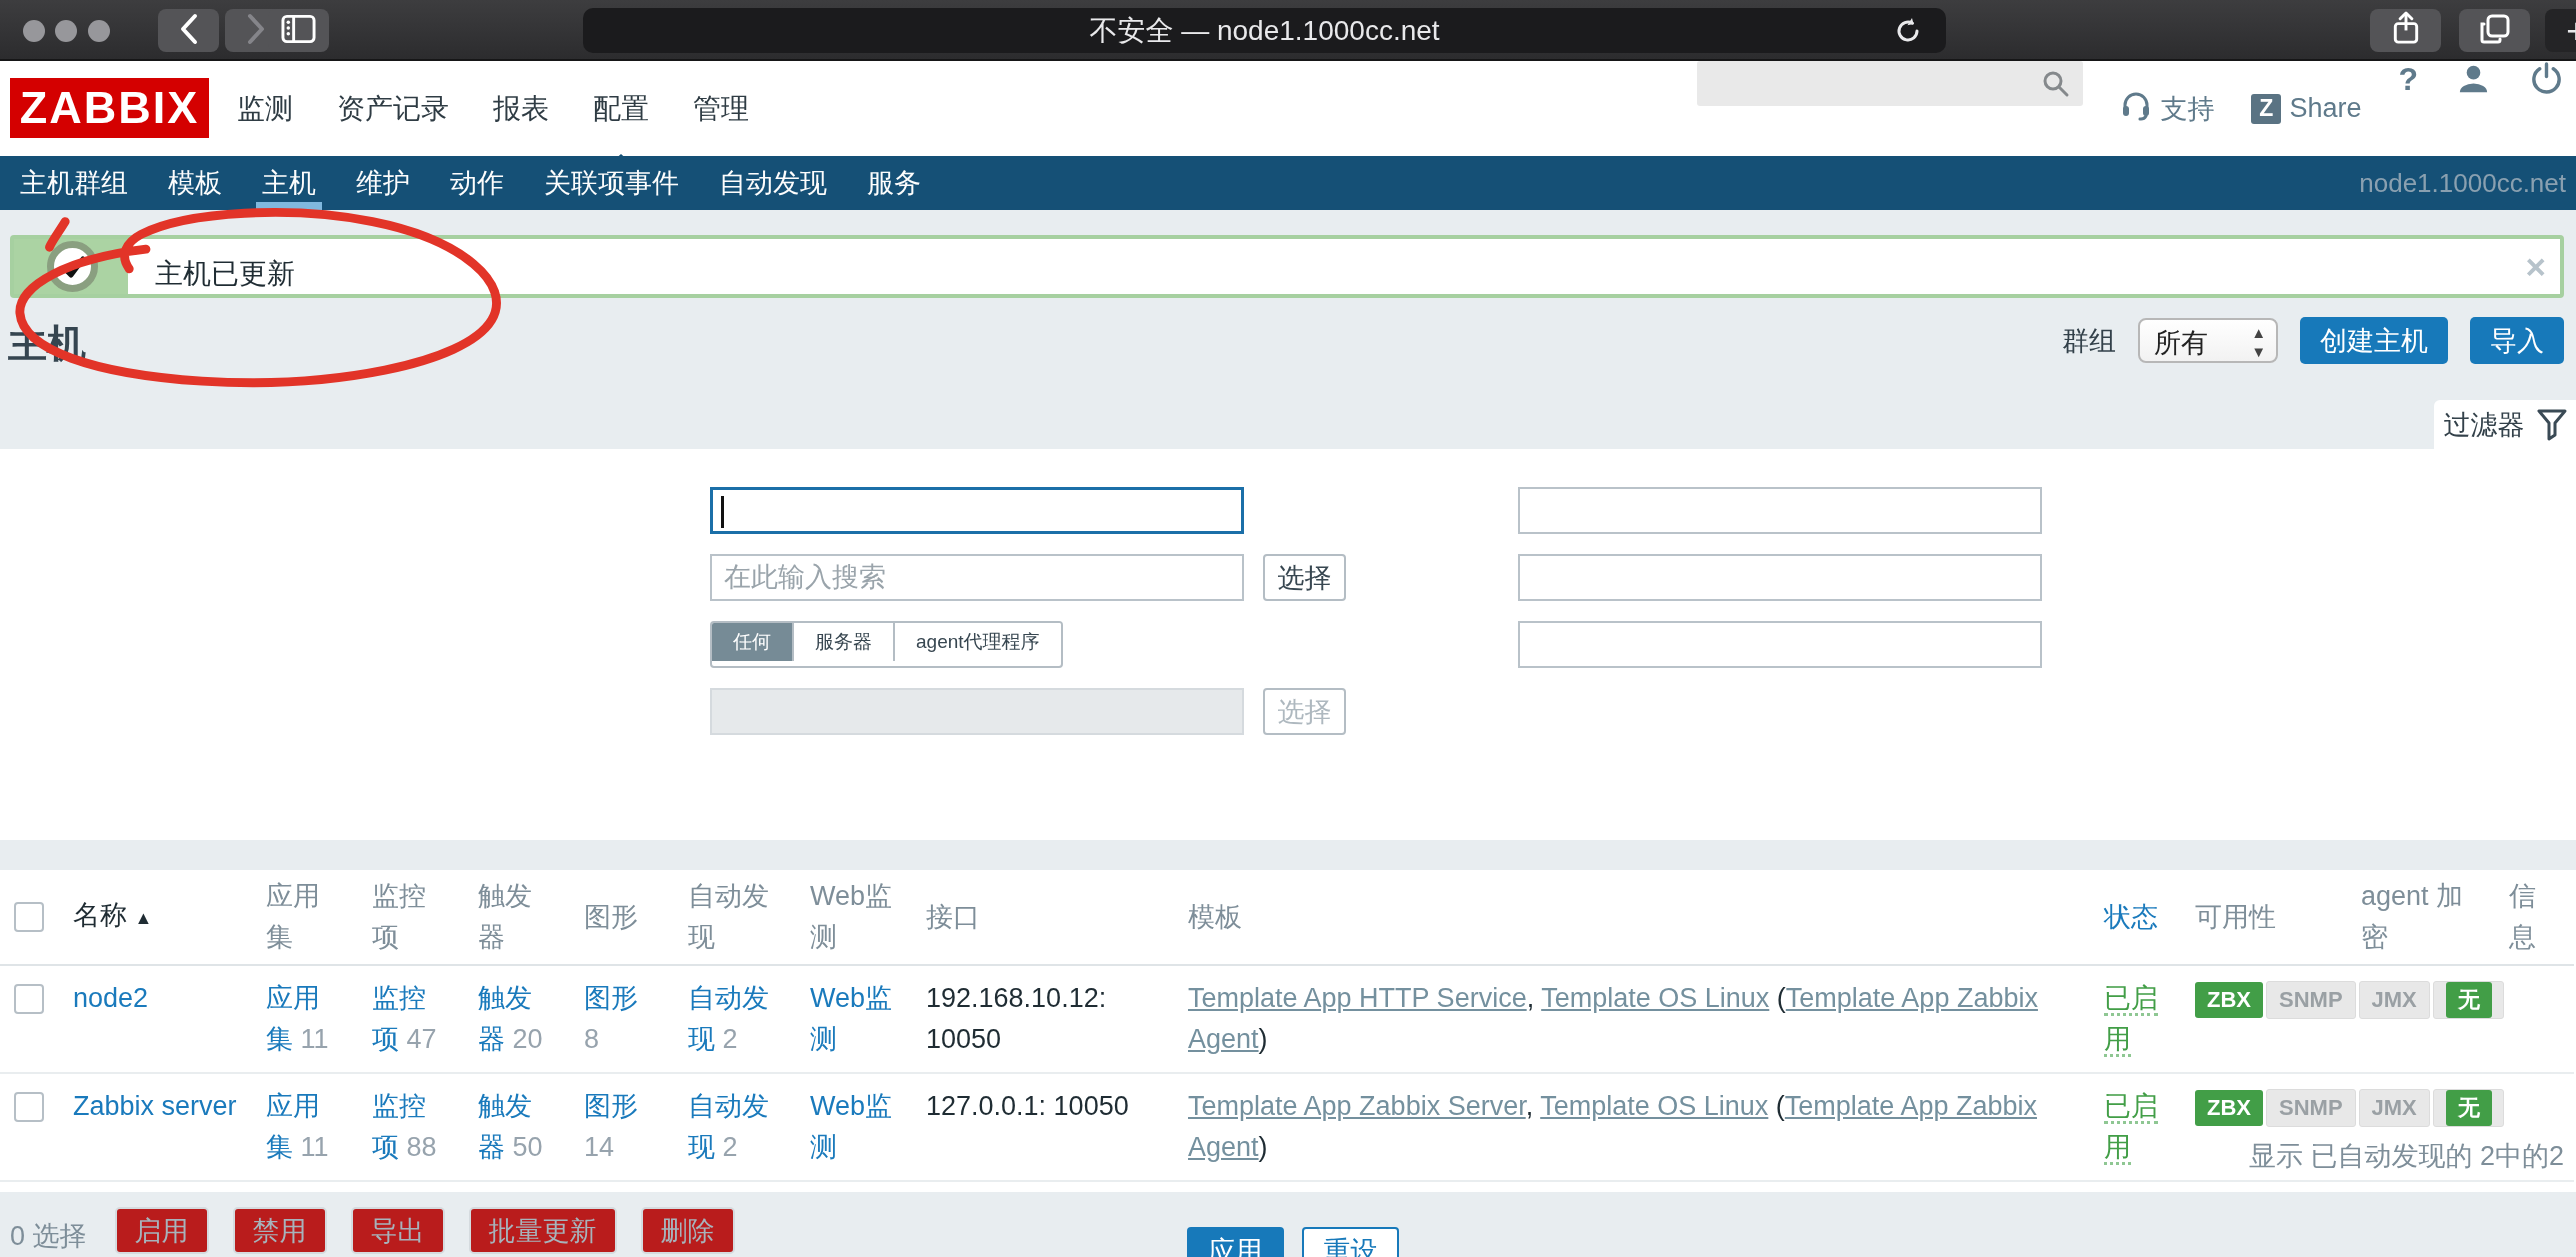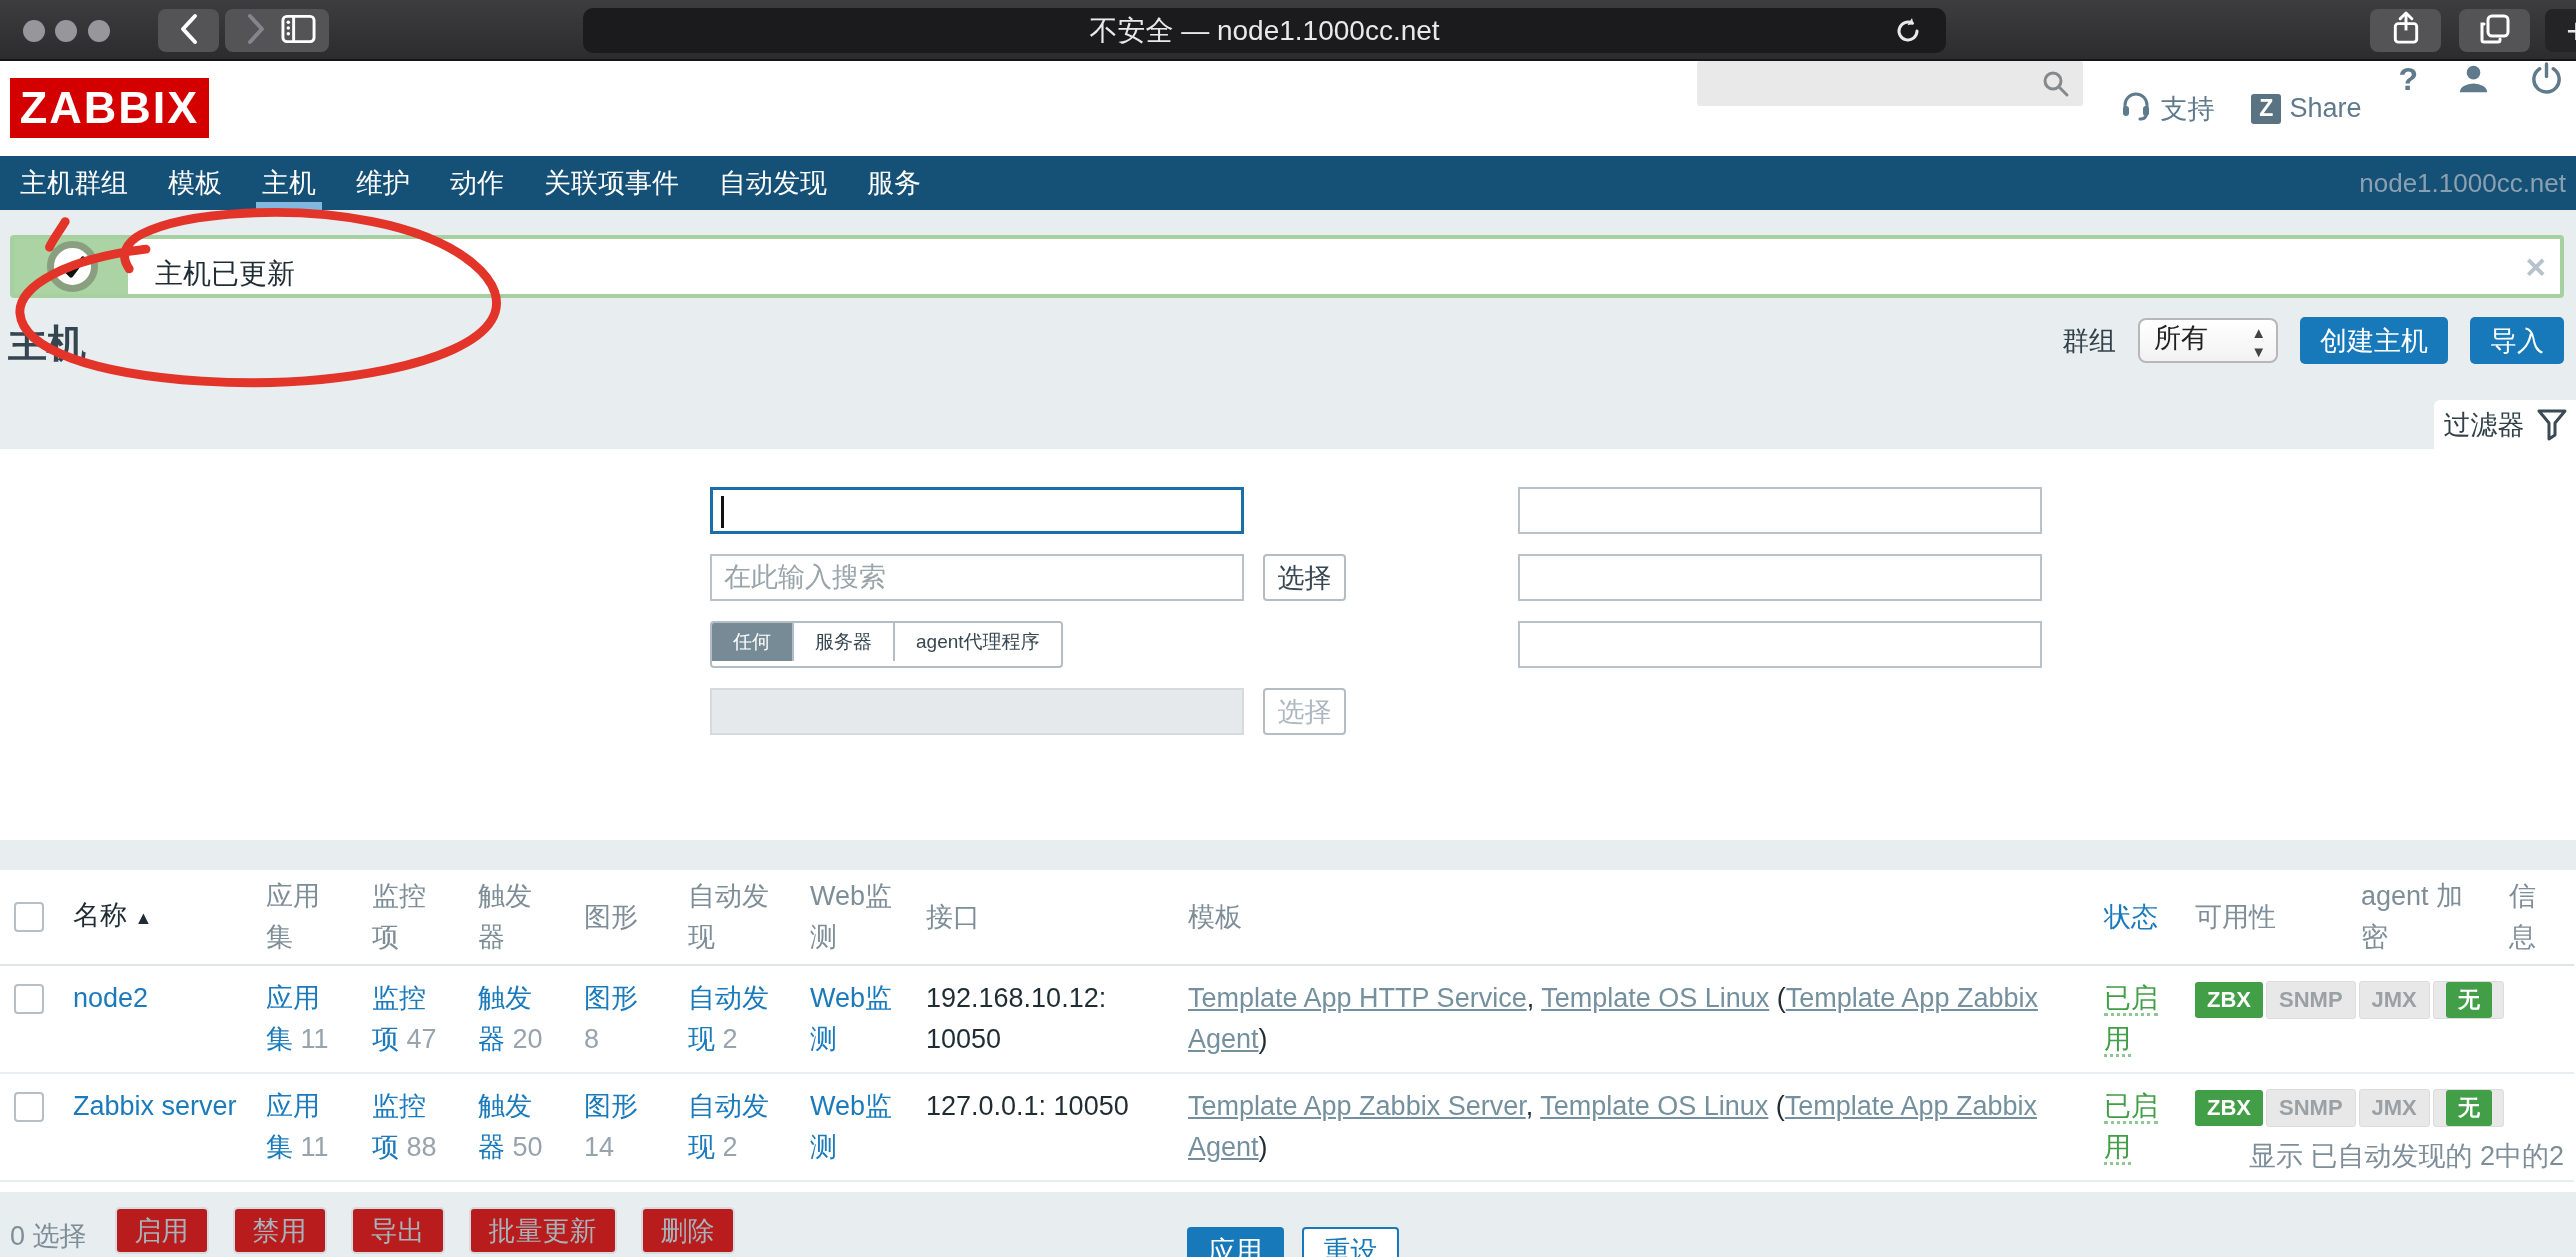--- a/index.html
+++ b/index.html
@@ -48,21 +48,21 @@
   .msg-badge { position:absolute; left:33px; top:2px; width:51px; height:51px; border-radius:50%;
     background:#ffffff; border:7px solid #8a9f80; display:flex; align-items:center; justify-content:center; }
   .msg-text { position:absolute; left:141px; top:0; height:69px; display:flex; align-items:center; font-size:28px; color:#1f2c33; }
   .msg-close { position:absolute; right:14px; top:2px; font-size:35px; font-weight:700; color:#b7c3cb; cursor:pointer; line-height:51px; }
 
   
   .pagetitle { position:absolute; left:8px; top:317px; font-size:39px; color:#354550; }
   .toolbar { position:absolute; right:12px; top:317px; height:47px; display:flex; align-items:center; gap:22px; }
   .grp-label { font-size:27px; color:#33414a; }
   .grp-select { width:140px; height:45px; background:linear-gradient(#ffffff,#f2f2f2); border:2px solid #b7b7b7;
-    border-radius:8px; display:flex; align-items:flex-start; font-size:27px; color:#222; padding-left:14px; position:relative; cursor:pointer; }
+    border-radius:8px; display:flex; align-items:flex-end; font-size:27px; color:#222; padding-left:14px; position:relative; cursor:pointer; }
   .grp-select .arrows { position:absolute; right:10px; top:3px; display:flex; flex-direction:column; line-height:19px; font-size:15px; color:#444; }
   .btn-blue { height:47px; background:#1779ba; color:#fff; border:none; border-radius:5px; font-size:27px; padding:0 20px;
     font-family:inherit; cursor:pointer; }
 
   
   .filter-tab { position:absolute; right:0; top:400px; width:142px; height:49px; background:#ffffff; border-radius:6px 0 0 0;
     display:flex; align-items:center; gap:12px; justify-content:center; font-size:27px; color:#33414a; cursor:pointer; }
   .filter-panel { position:absolute; left:0; top:449px; width:2576px; height:391px; background:#ffffff; }
   .flabel { position:absolute; text-align:right; font-size:27px; color:#33414a; height:47px; line-height:47px; }
   .finput { position:absolute; height:47px; background:#fff; border:2px solid #b9c2c9; font-size:27px; padding:0 12px; font-family:Liberation Sans, sans-serif; color:#1f2c33; }
@@ -175,20 +175,27 @@
       </svg>
     </span>
   </div>
   <div class="nav-btn btn-plus">
     <span>+</span>
   </div>
 </div>
 
 <div class="zheader">
   <div class="zlogo">ZABBIX</div>
+  <div class="zmenu">
+    <div class="zmenu-item">监测</div>
+    <div class="zmenu-item">资产记录</div>
+    <div class="zmenu-item">报表</div>
+    <div class="zmenu-item active">配置</div>
+    <div class="zmenu-item">管理</div>
+  </div>
   <div class="zhead-right">
     <div class="zsearch">
       <input style="position: absolute; inset: 0px; background: transparent; border: none; font-size: 26px; padding: 0px 49px 0px 14px; font-family: inherit;" placeholder="">
       <svg width="30" height="30" viewBox="0 0 30 30">
         <circle cx="12" cy="12" r="8" fill="none" stroke="#85898c" stroke-width="3"></circle>
         <line x1="18" y1="18" x2="26" y2="26" stroke="#85898c" stroke-width="3" stroke-linecap="round"></line>
       </svg>
     </div>
     <div class="iconrow">
       <span>

